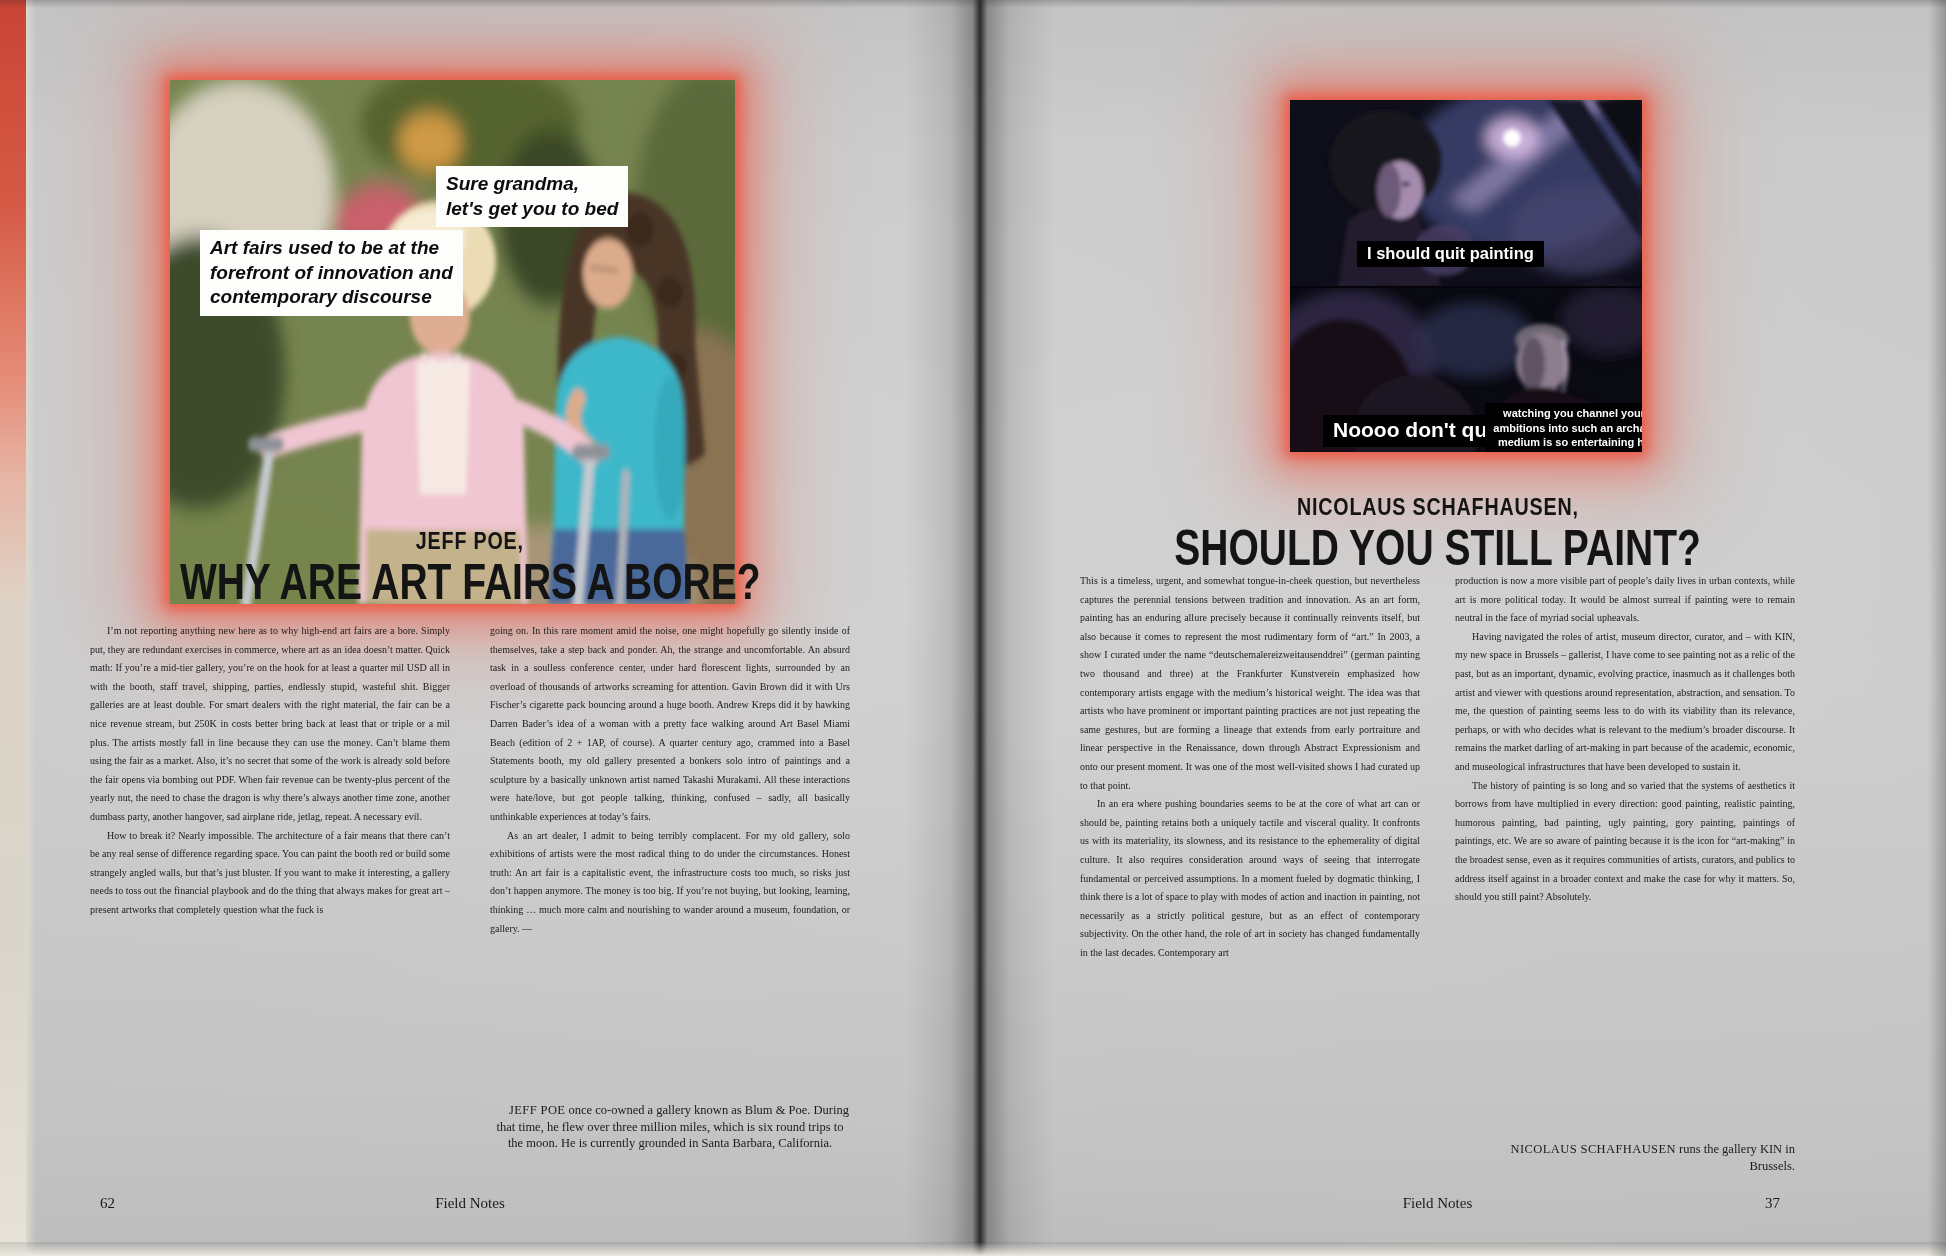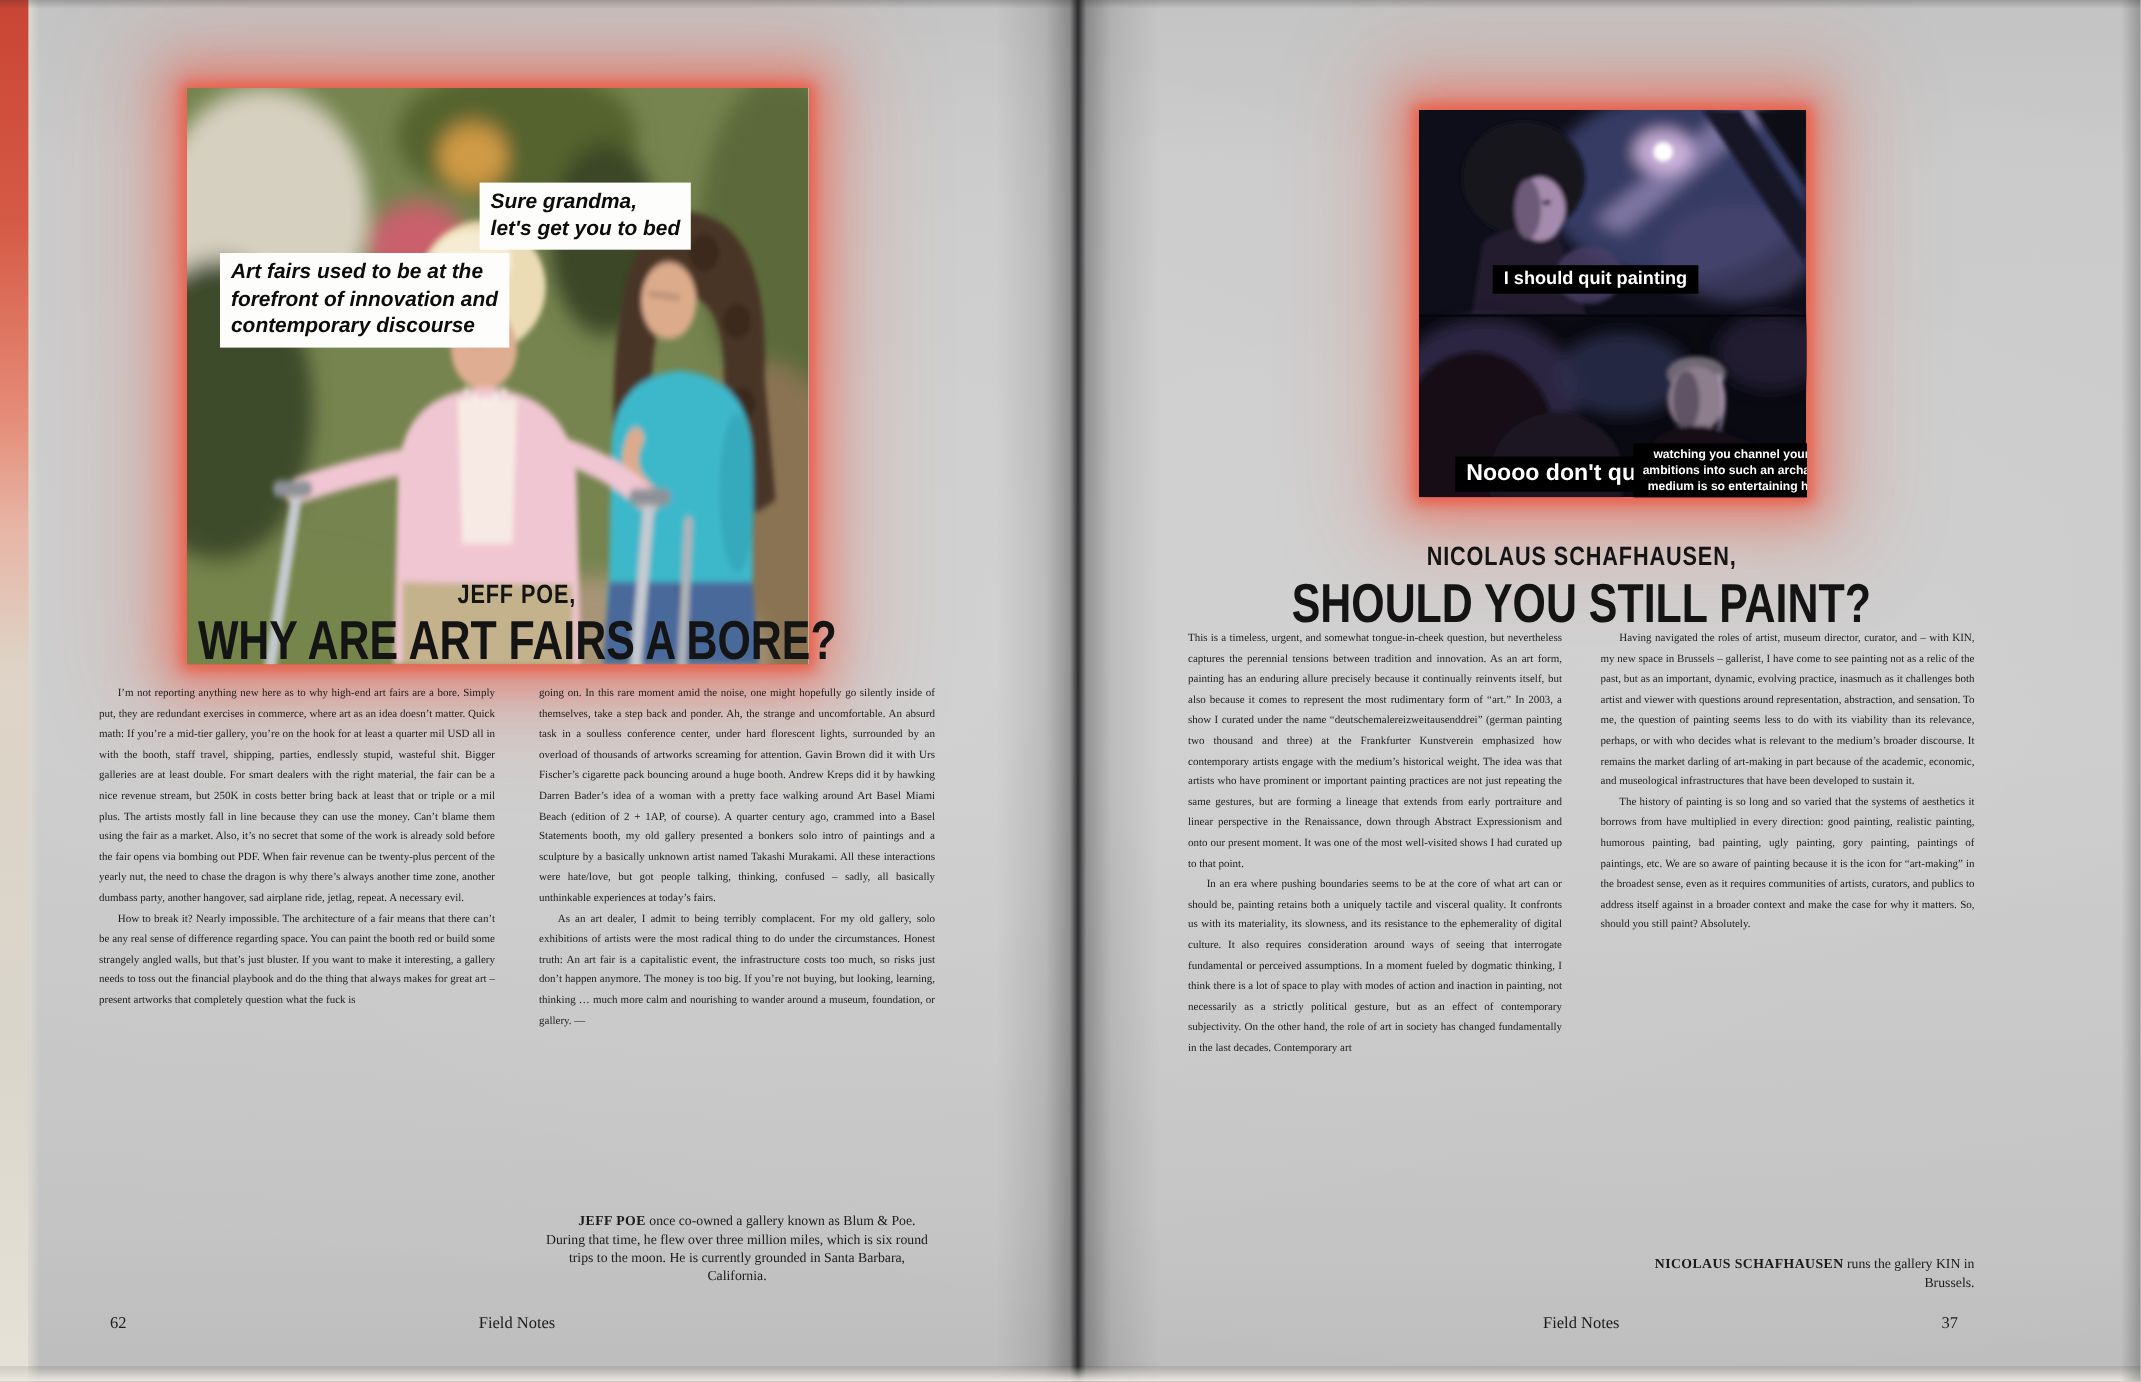--- a/index.html
+++ b/index.html
@@ -86,21 +86,21 @@
   .col-r{ width:340px; max-height:600px; }
   #l-col1{ left:90px;  top:622px; }
   #l-col2{ left:490px; top:622px; }
   #r-col1{ left:1080px; top:572px; }
   #r-col2{ left:1455px; top:572px; }
 
   .bio{
     position:absolute; color:#1b1b1b;
     font-size:12.5px; line-height:16.5px;
   }
-  .bio b{ font-weight:700; letter-spacing:0.4px;margin-left:18px; }
+  .bio b{ font-weight:400; letter-spacing:0.4px;margin-left:18px; }
   #l-bio{ left:490px; top:1102px; width:360px; text-align:center; }
   #r-bio{ left:1455px; top:1141px; width:340px; text-align:right; }
 
   
   .footer-text{ position:absolute; font-size:15px; color:#1b1b1b; }
   #l-pagenum{ left:100px; top:1195px; }
   #l-runfoot{ left:90px; top:1195px; width:760px; text-align:center; }
   #r-runfoot{ left:1080px; top:1195px; width:715px; text-align:center; }
   #r-pagenum{ left:1750px; top:1195px; width:45px; text-align:center; }
 </style>
@@ -265,20 +265,21 @@
   <div class="title-block" style="left:1080px; top:493px; width:715px;">
     <div class="kicker"><span class="cond2">NICOLAUS SCHAFHAUSEN,</span></div>
     <div class="headline"><span class="cond">SHOULD YOU STILL PAINT?</span></div>
   </div>
 
   <div class="col col-r" id="r-col1">
     <p>This is a timeless, urgent, and somewhat tongue-in-cheek question, but nevertheless captures the perennial tensions between tradition and innovation. As an art form, painting has an enduring allure precisely because it continually reinvents itself, but also because it comes to represent the most rudimentary form of “art.” In 2003, a show I curated under the name “deutschemalereizweitausenddrei” (german painting two thousand and three) at the Frankfurter Kunstverein emphasized how contemporary artists engage with the medium’s historical weight. The idea was that artists who have prominent or important painting practices are not just repeating the same gestures, but are forming a lineage that extends from early portraiture and linear perspective in the Renaissance, down through Abstract Expressionism and onto our present moment. It was one of the most well-visited shows I had curated up to that point.</p>
     <p class="ind">In an era where pushing boundaries seems to be at the core of what art can or should be, painting retains both a uniquely tactile and visceral quality. It confronts us with its materiality, its slowness, and its resistance to the ephemerality of digital culture. It also requires consideration around ways of seeing that interrogate fundamental or perceived assumptions. In a moment fueled by dogmatic thinking, I think there is a lot of space to play with modes of action and inaction in painting, not necessarily as a strictly political gesture, but as an effect of contemporary subjectivity. On the other hand, the role of art in society has changed fundamentally in the last decades. Contemporary art</p>
   </div>
   <div class="col col-r" id="r-col2">
+    <p>production is now a more visible part of people’s daily lives in urban contexts, while art is more political today. It would be almost surreal if painting were to remain neutral in the face of myriad social upheavals.</p>
     <p class="ind">Having navigated the roles of artist, museum director, curator, and – with KIN, my new space in Brussels – gallerist, I have come to see painting not as a relic of the past, but as an important, dynamic, evolving practice, inasmuch as it challenges both artist and viewer with questions around representation, abstraction, and sensation. To me, the question of painting seems less to do with its viability than its relevance, perhaps, or with who decides what is relevant to the medium’s broader discourse. It remains the market darling of art-making in part because of the academic, economic, and museological infrastructures that have been developed to sustain it.</p>
     <p class="ind">The history of painting is so long and so varied that the systems of aesthetics it borrows from have multiplied in every direction: good painting, realistic painting, humorous painting, bad painting, ugly painting, gory painting, paintings of paintings, etc. We are so aware of painting because it is the icon for “art-making” in the broadest sense, even as it requires communities of artists, curators, and publics to address itself against in a broader context and make the case for why it matters. So, should you still paint? Absolutely.</p>
   </div>
 
   <p class="bio" id="r-bio"><b>NICOLAUS SCHAFHAUSEN</b><span> runs the gallery KIN in Brussels.</span></p>
 
   <div class="footer-text" id="r-runfoot">Field Notes</div>
   <div class="footer-text" id="r-pagenum">37</div>
 </div>
 

